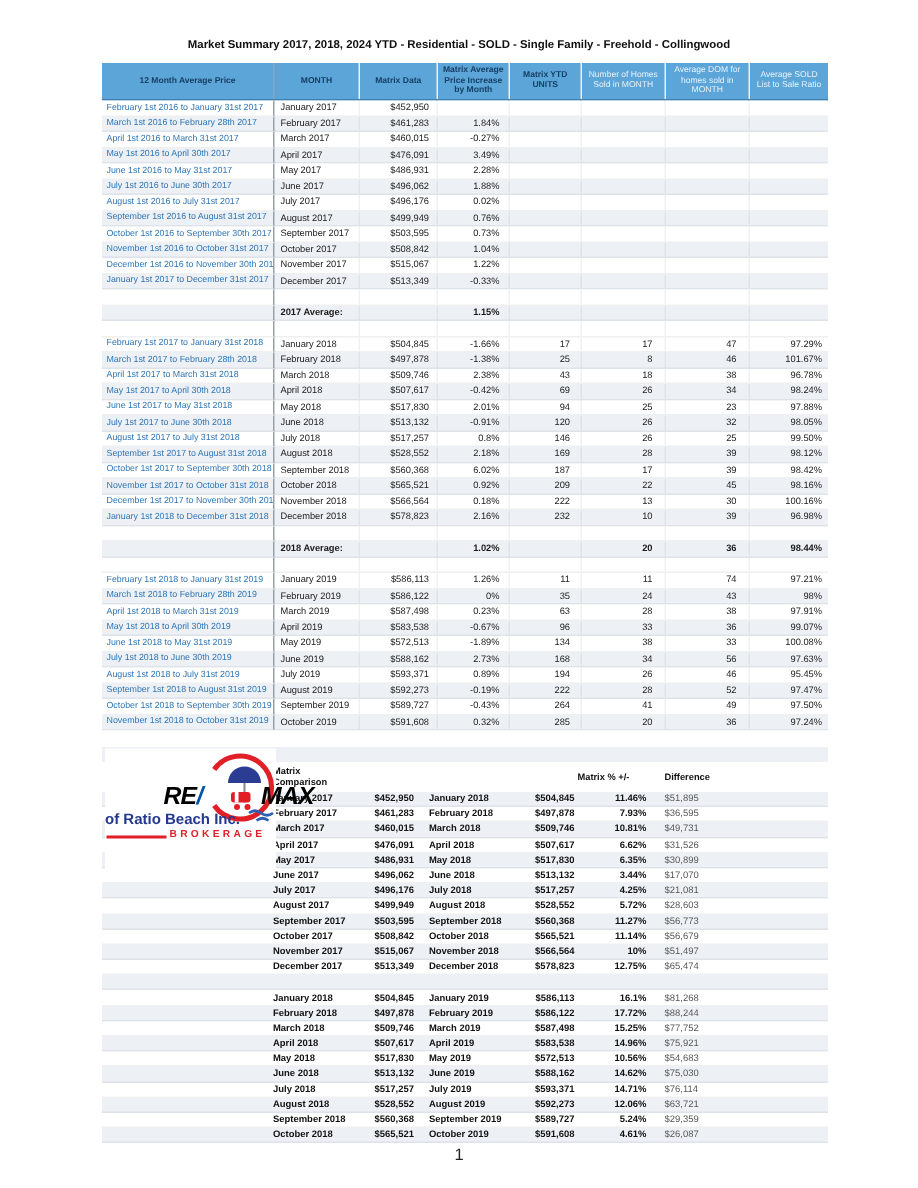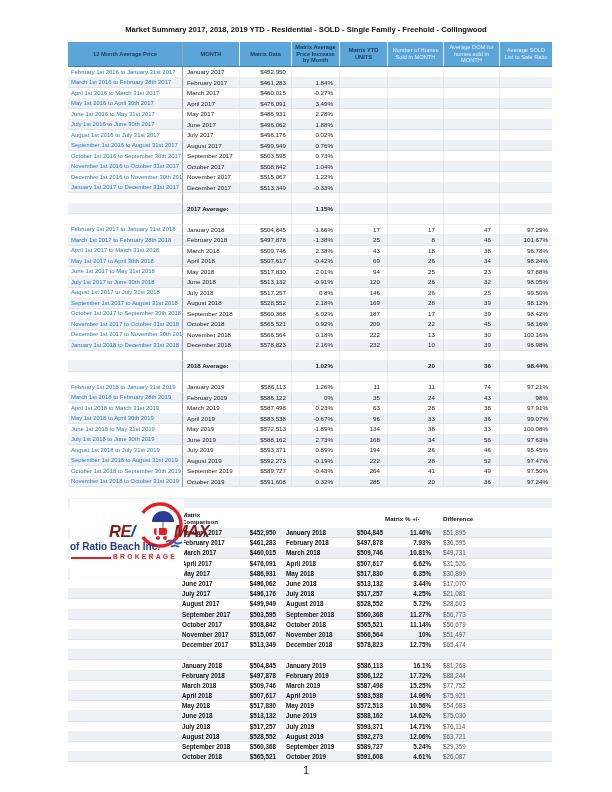--- a/index.html
+++ b/index.html
@@ -56,33 +56,33 @@
   .b6 { width: 50px;  justify-content: flex-end; padding-right: 4px; font-weight: bold; color:#111; }
   .b7 { width: 45px;  padding-left: 8px; color: #555; }
   .b8 { width: 72px; }
   .bhead .b2 { line-height: 1.15; }
   .bhead .b6 { justify-content: flex-end; padding-right: 4px; }
   .bhead .b7 { color:#111; }
   
   .logo { position: absolute; left: 70px; top: 499px; width: 114px; height: 82px; background: #fff; z-index: 5; }
   .logo-emblem { position: absolute; right: -4px; top: 2px; }
   .remax-word { position: absolute; left: 0; top: 23px; font-size: 16.5px; font-weight: bold; letter-spacing: -0.5px; font-style: italic; white-space: nowrap; }
-  .remax-word .red { color: #7f1d1d; padding-left: 39px; } .remax-word .blue { color: #0054a4; }
+  .remax-word .red { color: #000000; padding-left: 39px; } .remax-word .blue { color: #0054a4; }
   .wasaga { position: absolute; left: 0; top: 42px; font-size: 10px; font-weight: bold; color: #24388e; white-space: nowrap; }
   .brokerage-rule { position: absolute; left: 1px; top: 58px; width: 40px; height: 2px; background: #e01f26; }
   .brokerage { position: absolute; left: 43px; top: 54px; font-size: 6.8px; font-weight: bold; letter-spacing: 2.2px; color: #e01f26; white-space: nowrap; }
   
   .pageno { position: absolute; top: 764px; left: 0; width: 612px; text-align: center; font-size: 11px; color: #222; }
 </style>
 </head>
 <body>
 
 <div class="page">
 
-  <div class="title">Market Summary 2017, 2018, 2019 YTD - Residential - SOLD - Single Family - Freehold - Collingwood</div>
+  <div class="title">Market Summary 2017, 2018, 2024 YTD - Residential - SOLD - Single Family - Freehold - Collingwood</div>
 
   <div class="ttable">
     <div class="thead">
       <div class="hc dark c1">12 Month Average Price</div>
       <div class="hc dark c2">MONTH</div>
       <div class="hc dark c3">Matrix Data</div>
       <div class="hc dark c4">Matrix Average Price Increase by Month</div>
       <div class="hc dark c5">Matrix YTD UNITS</div>
       <div class="hc light c6">Number of Homes Sold in MONTH</div>
       <div class="hc light c7">Average DOM for homes sold in MONTH</div>

